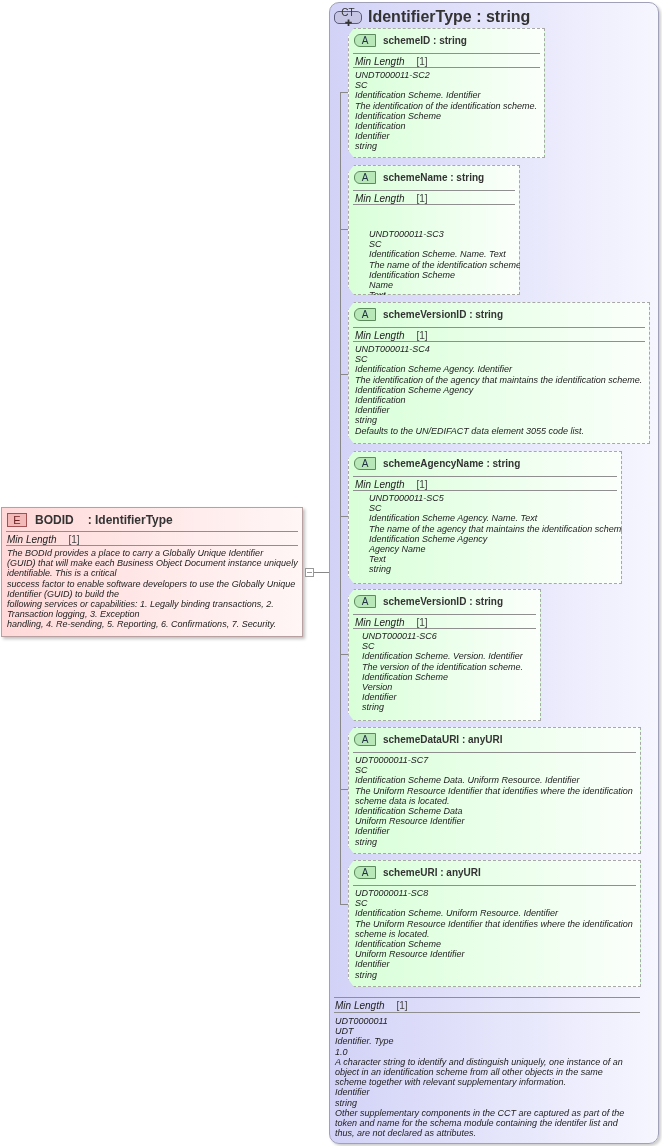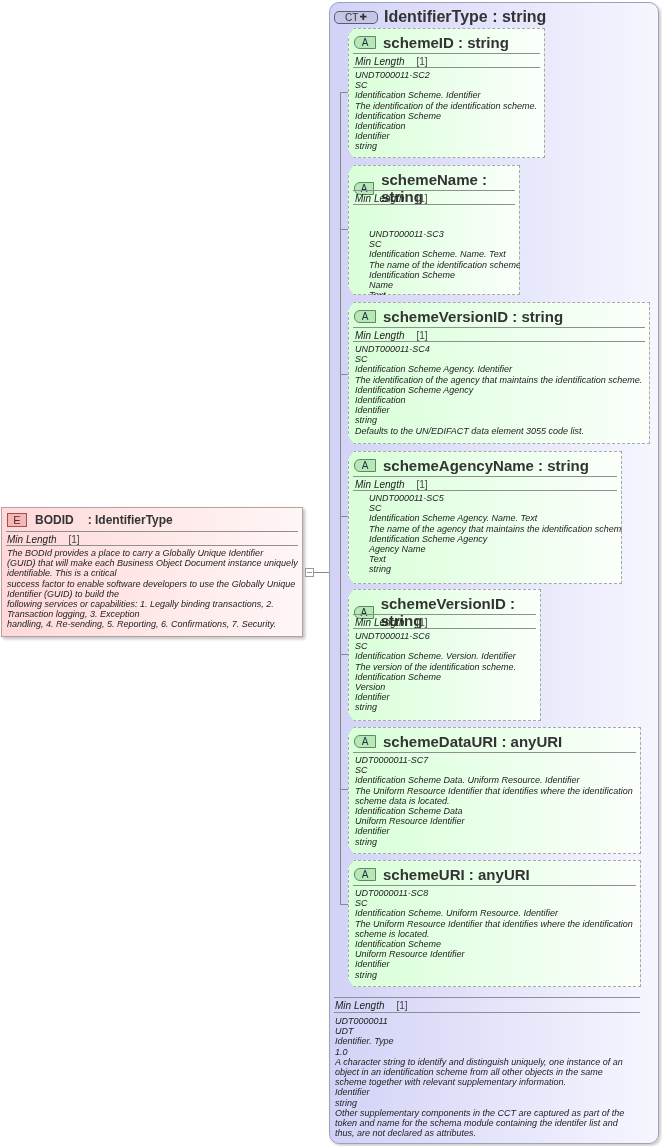--- a/index.html
+++ b/index.html
@@ -41,41 +41,41 @@
     
     .ct-box {
       left: 329px; top: 2px; width: 330px; height: 1142px;
       border: 1px solid #a0a0b8; border-radius: 10px;
       background: linear-gradient(to right, #d2d2f7 0%, #e4e4fb 50%, #f6f6ff 100%);
       box-shadow: 2px 2px 3px rgba(0,0,0,0.2);
       box-sizing: border-box;
     }
     .ct-header { position: absolute; left: 4px; top: 5px; display: flex; align-items: center; }
     .badge-ct {
-      width: 44px; height: 13px; border: 1px solid #5a5a7a; border-radius: 5px; background: #c6c6e4;
+      width: 28px; height: 13px; border: 1px solid #5a5a7a; border-radius: 5px; background: #c6c6e4;
       font-size: 10px; color: #333; display: flex; align-items: center; justify-content: center;
-      box-sizing: border-box; margin-right: 6px;
+      box-sizing: border-box; margin-right: 6px; flex-direction: column;
     }
     .ct-title { font-weight: bold; font-size: 16px; color: #333; }
 
     
     .attr-box {
       position: absolute; left: 348px; box-sizing: border-box;
       border: 1px dashed #a8a8a8;
       background: linear-gradient(to right, #d8ffd8 0%, #eaffea 50%, #fbfffb 100%);
       box-shadow: 2px 2px 3px rgba(0,0,0,0.18);
       clip-path: polygon(6px 0, 100% 0, 100% 100%, 6px 100%, 0 calc(100% - 8px), 0 8px);
     }
     .attr-header { position: absolute; left: 5px; top: 5px; display: flex; align-items: center; }
     .badge-a {
       width: 22px; height: 13px; border: 1px solid #5d8a5d; border-radius: 6px 0 0 6px; background: #b8e8b8;
       font-size: 10px; color: #234; display: flex; align-items: center; justify-content: center;
       box-sizing: border-box; margin-right: 7px;
     }
-    .attr-title { font-weight: bold; font-size: 15px; color: #333; }
+    .attr-title { font-weight: bold; font-size: 10px; color: #333; }
 
     .connector-v { position: absolute; left: 340px; width: 1px; background: #888; }
     .connector-h { position: absolute; height: 1px; background: #888; }
   </style>
 </head>
 <body>
 
 <div class="abs element-box">
   <div class="el-header">
     <span class="badge-e">E</span>
@@ -220,21 +220,21 @@
 <div class="attr-box" style="top:589px; width:193px; height:132px;">
   <div class="attr-header">
     <span class="badge-a">A</span>
     <span class="attr-title">schemeVersionID : string</span>
   </div>
   <div class="hr" style="left:4px; right:4px; top:24px;"></div>
   <div class="facet-row" style="left:6px; top:27px;">
     <span>Min Length</span><span class="facet-val">[1]</span>
   </div>
   <div class="hr" style="left:4px; right:4px; top:38px;"></div>
-  <div class="doc-text" style="left:6px; top:41px; width:186px;">UNDT000011-SC6
+  <div class="doc-text" style="left:13px; top:41px; width:186px;">UNDT000011-SC6
 SC
 Identification Scheme. Version. Identifier
 The version of the identification scheme.
 Identification Scheme
 Version
 Identifier
 string</div>
 </div>
 
 <div class="attr-box" style="top:727px; width:293px; height:127px;">

